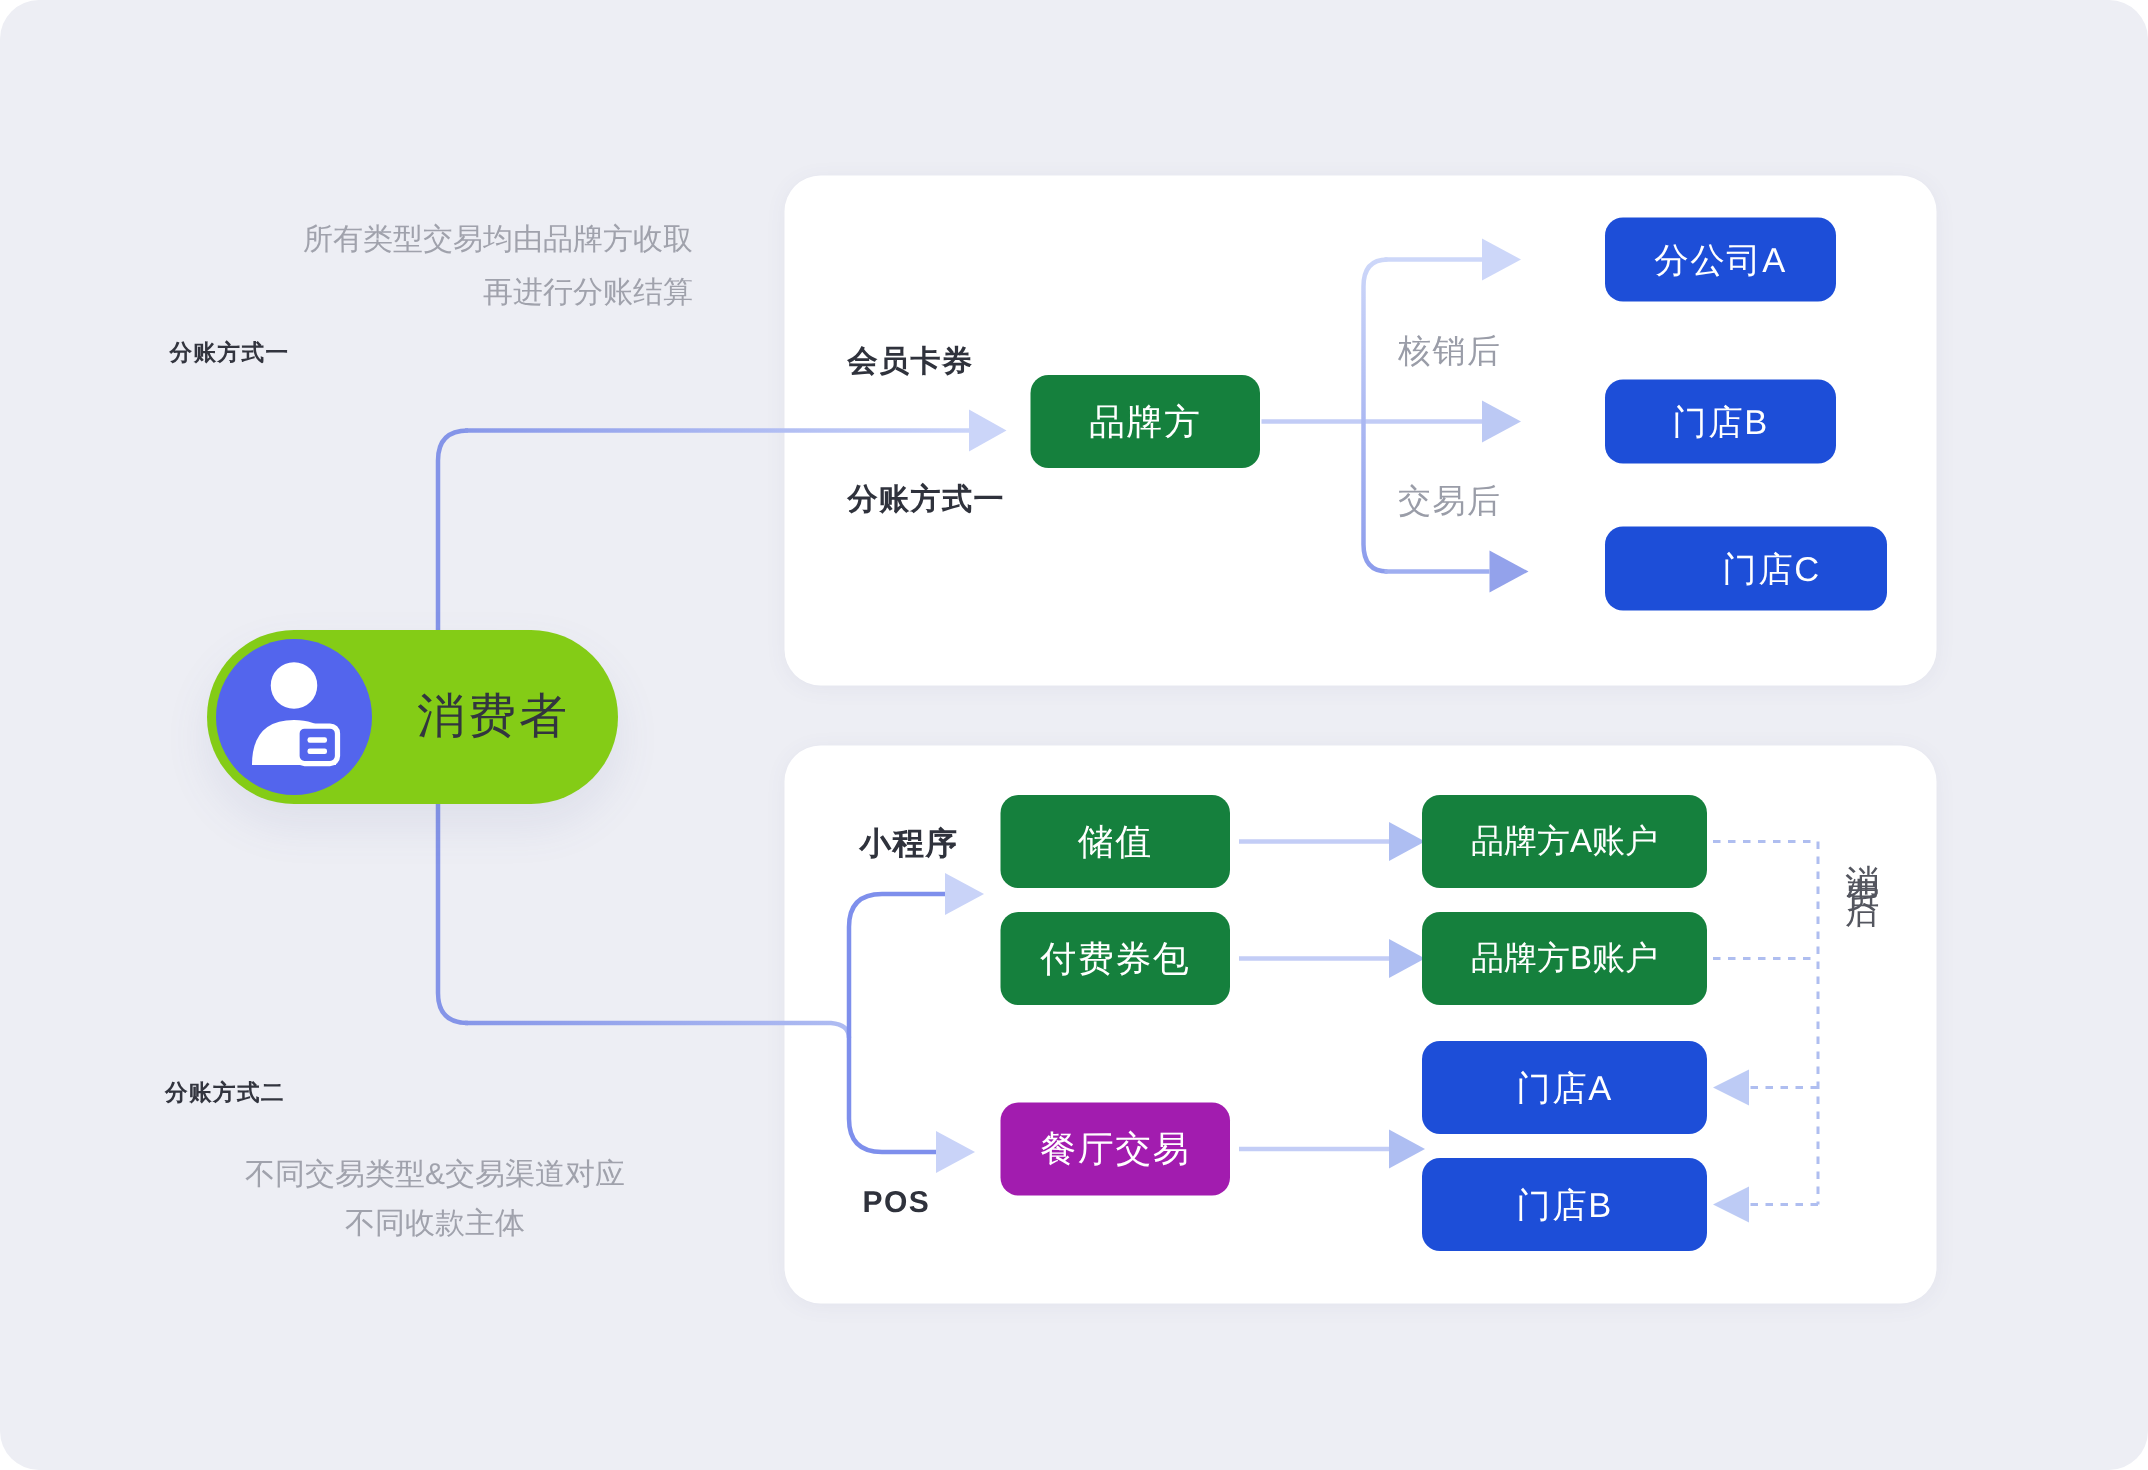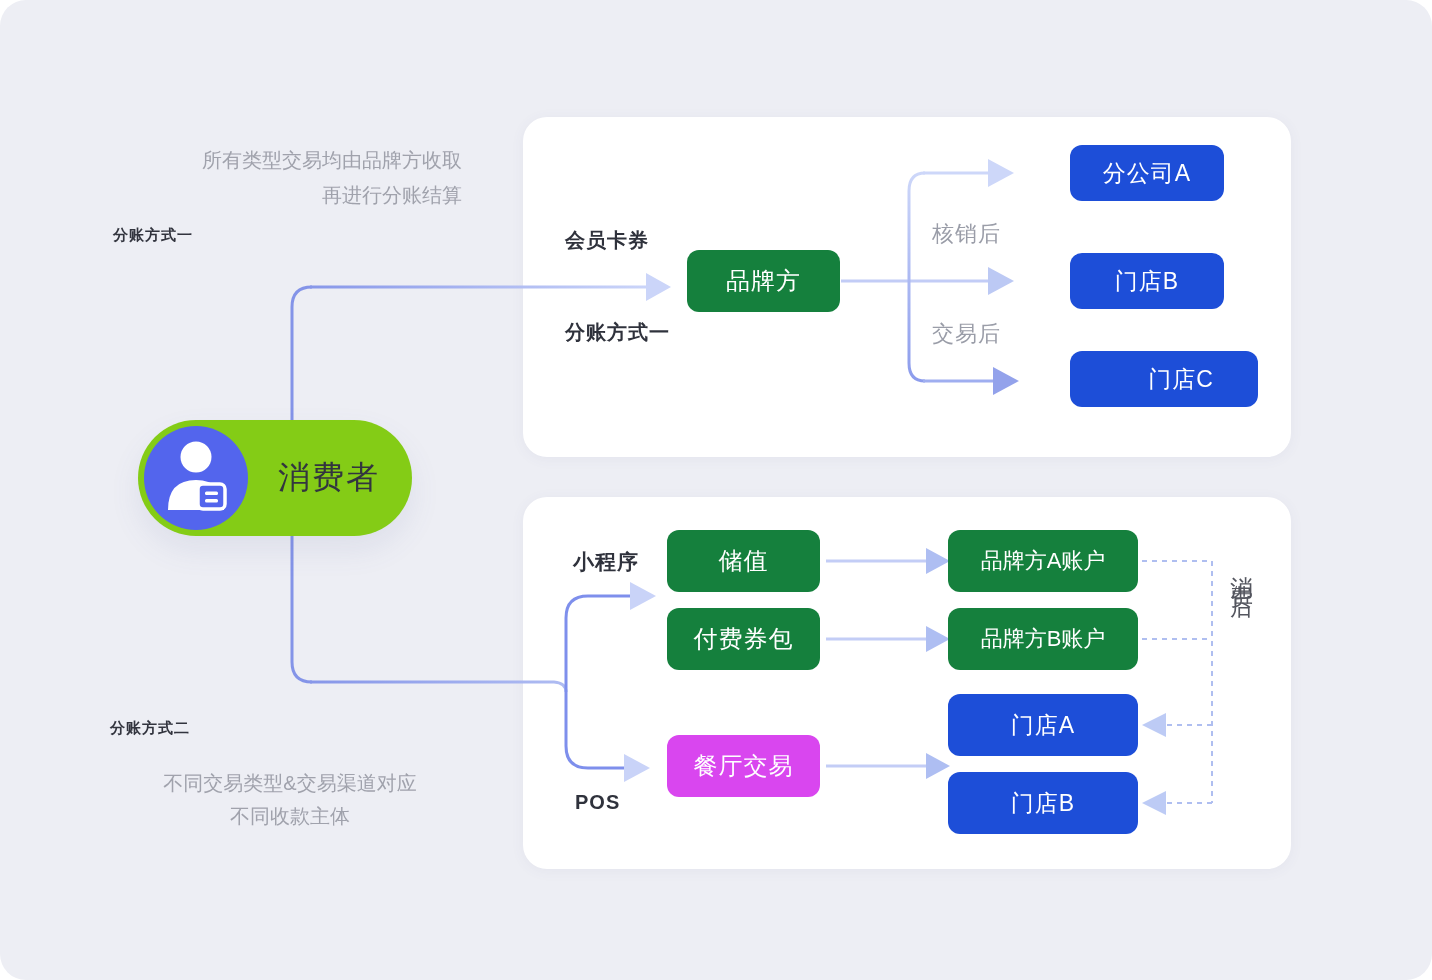--- a/index.html
+++ b/index.html
@@ -15,21 +15,21 @@
   .card-one{left:523px;top:117px;width:768px;height:340px;}
   .card-two{left:523px;top:497px;width:768px;height:372px;}
   .conn{position:absolute;left:0;top:0;z-index:2;pointer-events:none;}
   .node{
     position:absolute;z-index:3;color:#fff;border-radius:12px;
     display:flex;align-items:center;justify-content:center;
     font-size:24px;letter-spacing:1px;
   }
   .node.blue{background:#15803d;}
   .node.gray{background:#1d4ed8;font-size:23px;}
-  .node.orange{background:#d946ef;}
+  .node.orange{background:#a21caf;}
   .node.acct{font-size:22px;letter-spacing:0;}
   .pill{
     position:absolute;left:138px;top:420px;width:274px;height:116px;
     background:#84cc16;border-radius:58px;z-index:3;
     box-shadow:0 14px 30px rgba(90,100,160,0.10);
     display:flex;align-items:center;
   }
   .avatar{
     width:104px;height:104px;border-radius:50%;background:#5365ED;
     margin-left:6px;flex:0 0 auto;display:flex;align-items:center;justify-content:center;

